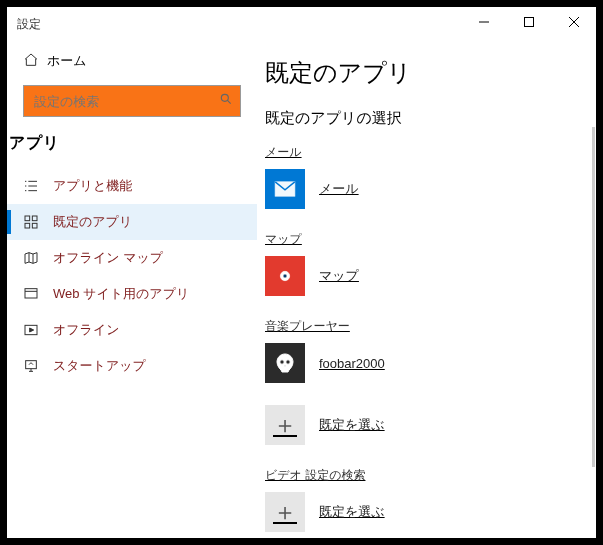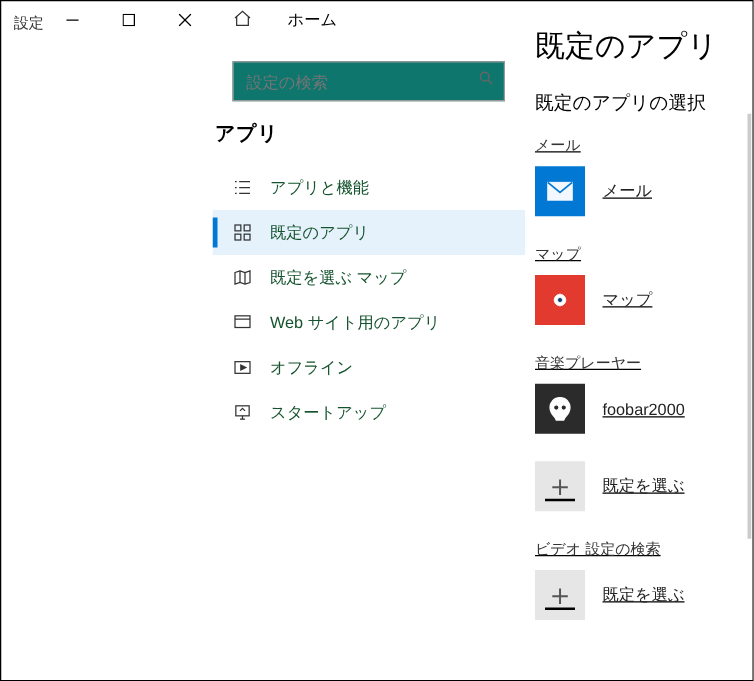--- a/index.html
+++ b/index.html
@@ -1,33 +1,33 @@
 <!DOCTYPE html>
 <html><head>
 <meta charset="utf-8">
 <style>
   * { box-sizing: border-box; margin: 0; padding: 0; font-family: "Yu Gothic UI", "Segoe UI", Meiryo, sans-serif; }
   body { width: 603px; height: 545px; background: #fff; overflow: hidden; }
-  .window { width: 100%; height: 100%; border: 1px solid #000000; display: flex; position: relative; }
+  .window { width: 100%; height: 100%; border: 7px solid #000000; display: flex; flex-direction: column; position: relative; }
   .titlebar { height: 30px; display: flex; align-items: center; justify-content: space-between; padding: 0 0 0 10px; font-size: 12px; color: #333; }
   .title-left { padding-top: 4px; }
   .win-controls { display: flex; height: 100%; }
   .win-btn { width: 45px; height: 100%; display: flex; align-items: center; justify-content: center; color: #000; }
   .win-btn svg { stroke: #000; fill: none; }
   .body { flex: 1; display: flex; overflow: hidden; }
   .sidebar { width: 250px; padding: 6px 0 0 0; }
-  .home-row { display: flex; height: 36px; padding: 0 16px; gap: 28px; font-size: 13px; }
+  .home-row { display: flex; align-items: center; height: 36px; padding: 0 16px; gap: 8px; font-size: 13px; }
   .home-row svg { width: 16px; height: 16px; stroke: #333; fill: none; }
   .search-wrap { padding: 6px 16px 10px 16px; }
   .search { position: relative; }
-  .search input { width: 100%; height: 32px; border: 1px solid #999; padding: 0 28px 0 10px; font-size: 13px; background: #0f766e; outline: none; }
+  .search input { width: 100%; height: 32px; border: 1px solid #999; padding: 0 28px 0 10px; font-size: 13px; background: #f97316; outline: none; }
   .search .sicon { position: absolute; right: 8px; top: 50%; transform: translateY(-50%); color: #666; }
   .cat-title { padding: 6px 18px 14px 2px; font-size: 16px; font-weight: 600; letter-spacing: 0.5px; }
   .nav { }
-  .nav-item { display: flex; align-items: center; height: 36px; padding: 0 16px; gap: 14px; font-size: 13px; color: #14532d; position: relative; }
+  .nav-item { display: flex; align-items: center; height: 36px; padding: 0 16px; gap: 14px; font-size: 13px; color: #7f1d1d; position: relative; }
   .nav-item.selected { background: #e6f2fb; }
   .nav-item.selected::before { content: ""; position: absolute; left: 0; top: 6px; bottom: 6px; width: 4px; background: #0078d4; }
   .nav-item .nicon { width: 16px; height: 16px; display: flex; align-items: center; justify-content: center; }
   .nav-item .nicon svg { stroke: #333; fill: none; }
   .content { flex: 1; padding: 20px 24px 8px 8px; overflow: hidden; position: relative; }
   .content h1 { font-size: 24px; font-weight: 400; margin-bottom: 20px; }
   .content h2 { font-size: 15px; font-weight: 400; margin-bottom: 16px; }
   .cat-sec { margin-bottom: 22px; text-decoration: underline; }
   .cat-label { font-size: 12px; color: #333; margin-bottom: 8px; }
   .app-tile { display: flex; align-items: center; gap: 14px; }
@@ -117,21 +117,21 @@
         </div>
 
         <div class="nav-item">
           <span class="nicon">
             <svg width="16" height="16" viewBox="0 0 24 24" stroke-width="1.5">
                 <path d="M3 6 L9 4 L15 6 L21 4 V18 L15 20 L9 18 L3 20 Z"></path>
                 <line x1="9" y1="4" x2="9" y2="18"></line>
                 <line x1="15" y1="6" x2="15" y2="20"></line>
               </svg>
           </span>
-          <span>既定を選ぶ マップ</span>
+          <span>オフライン マップ</span>
         </div>
 
         <div class="nav-item">
           <span class="nicon">
             <svg width="16" height="16" viewBox="0 0 24 24" stroke-width="1.5">
                 <rect x="3" y="4" width="18" height="14"></rect>
                 <line x1="3" y1="8" x2="21" y2="8"></line>
               </svg>
           </span>
           <span>Web サイト用のアプリ</span>

